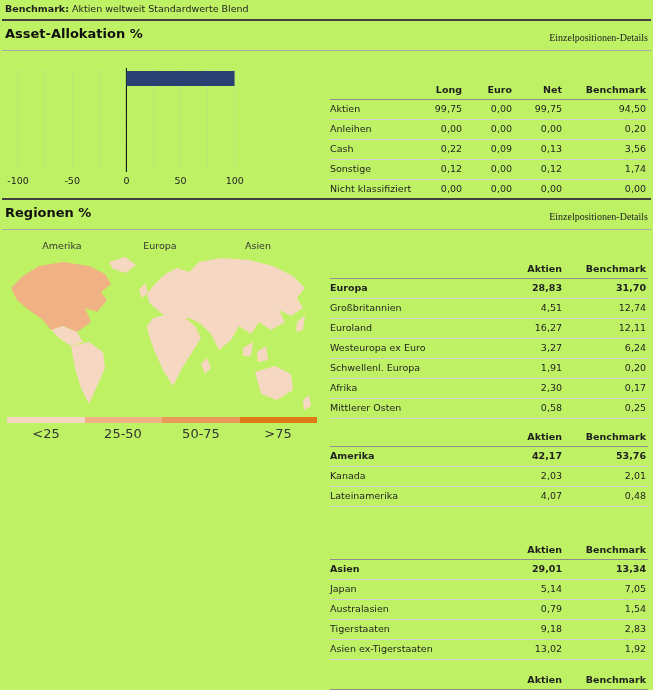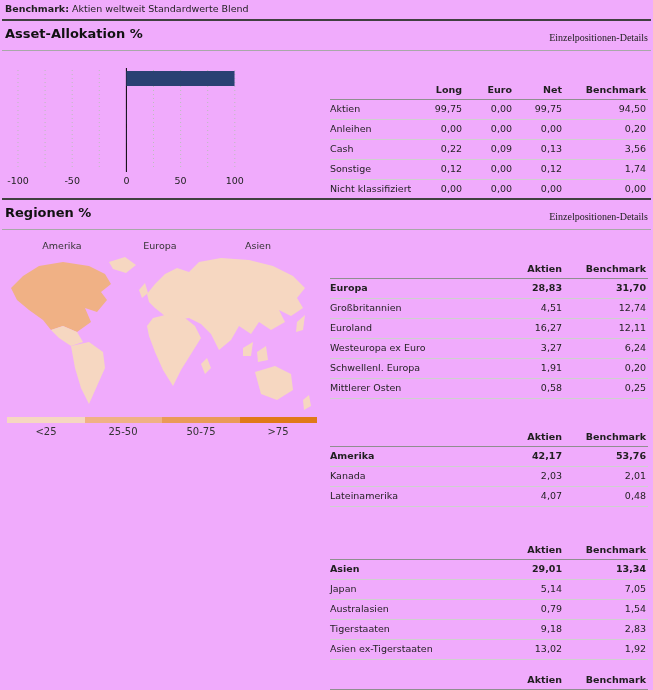--- a/index.html
+++ b/index.html
@@ -1,18 +1,18 @@
 <!DOCTYPE html>
 <html style="--bar: #2a4173; --map_low: #f6d7c1; --map_mid: #f0b185; --map_high: #ea9a58; --map_max: #e07918;"><head>
 <meta charset="utf-8">
 <style>
   * { box-sizing: border-box; margin: 0; padding: 0; }
   html, body { background: #ffffff; }
   body { font-family: "DejaVu Sans", "Liberation Sans", sans-serif; color: #1f1f1f; }
-  #page { position: relative; width: 653px; height: 690px; background: #f0abfc; overflow: hidden; }
+  #page { position: relative; width: 653px; height: 690px; background: #bef264; overflow: hidden; }
 
   .bench-line { position: absolute; left: 5px; top: 3px; font-size: 9.5px; }
   .bench-line b { font-weight: bold; }
 
   .rule-thick { position: absolute; left: 2px; width: 649px; height: 2px; background: #404040; }
   .rule-thin  { position: absolute; left: 2px; width: 649px; height: 1px; background: #a8a8a8; }
 
   .sec-title { position: absolute; left: 5px; font-size: 13px; font-weight: bold; color: #111; }
   .sec-link  { position: absolute; right: 5px; font-size: 10px; color: #222; cursor: pointer; font-family: Liberation Serif, serif; }
 
@@ -32,21 +32,21 @@
   .map-label { position: absolute; top: 0; transform: translateX(-50%); font-size: 9.5px; color: #333; white-space: nowrap; }
   #map-svg { position: absolute; left: 0; top: 16px; }
   .m-low  { fill: var(--map_low); }
   .m-mid  { fill: var(--map_mid); }
   .legend-bar { position: absolute; left: 2px; top: 177px; width: 310px; height: 6px; display: flex; }
   .legend-bar .seg { height: 6px; width: 77.5px; }
   .seg1 { background: var(--map_low); }
   .seg2 { background: var(--map_mid); }
   .seg3 { background: var(--map_high); }
   .seg4 { background: var(--map_max); }
-  .legend-label { position: absolute; top: 186px; transform: translateX(-50%); font-size: 10px; color: #333; white-space: nowrap; }
+  .legend-label { position: absolute; top: 186px; transform: translateX(-50%); font-size: 13px; color: #333; white-space: nowrap; }
 </style>
 </head>
 <body>
 
 <div id="page">
 
   <div class="bench-line">
     <b>Benchmark:</b>
     <span>Aktien weltweit Standardwerte Blend</span>
   </div>
@@ -207,20 +207,25 @@
       <td>Westeuropa ex Euro</td>
       <td class="num">3,27</td>
       <td class="num">6,24</td>
     </tr>
     <tr class="row">
       <td>Schwellenl. Europa</td>
       <td class="num">1,91</td>
       <td class="num">0,20</td>
     </tr>
     <tr class="row">
+      <td>Afrika</td>
+      <td class="num">2,30</td>
+      <td class="num">0,17</td>
+    </tr>
+    <tr class="row">
       <td>Mittlerer Osten</td>
       <td class="num">0,58</td>
       <td class="num">0,25</td>
     </tr>
   </tbody>
     </table>
 
   <table class="data-table" style="top:404px">
     <colgroup>
         <col style="width:152px">

